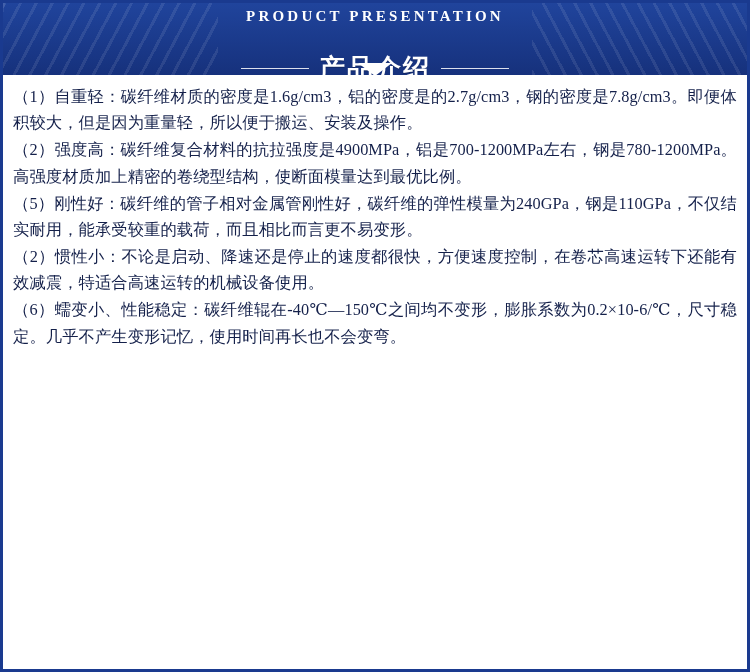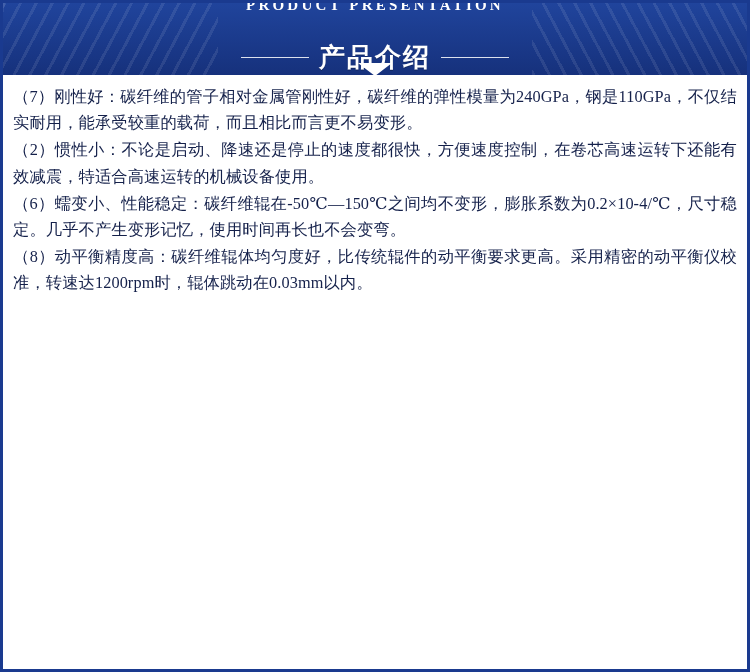--- a/index.html
+++ b/index.html
@@ -62,21 +62,21 @@
       transparent 3px,
       transparent 14px
     );
   }
   .header-inner {
     position: relative;
     height: 72px;
     display: flex;
     flex-direction: column;
     align-items: center;
-    justify-content: flex-end;
+    justify-content: space-between;
     padding-top: 5px;
     box-sizing: border-box;
     gap: 24px;
   }
   .title-en {
     color: #ffffff;
     font-family: "Liberation Serif", "DejaVu Serif", serif;
     font-size: 15px;
     font-weight: bold;
     letter-spacing: 3.2px;
@@ -146,19 +146,20 @@
       <div class="title-cn-wrap">
         <span class="rule left"></span>
         <span class="title-cn">产品介绍</span>
         <span class="rule right"></span>
       </div>
       <div class="arrow-down"></div>
     </div>
   </div>
 
   <div class="content">
-    <p class="para">（7）刚性好：碳纤维的管子相对金属管刚性好，碳纤维的弹性模量为240GPa，钢是110GPa，不仅结实耐用，能承受较重的载荷，而且相比而言更不易变形。</p>
+    <p class="para">（1）自重轻：碳纤维材质的密度是1.6g/cm3，铝的密度是的2.7g/cm3，钢的密度是7.8g/cm3。即便体积较大，但是因为重量轻，所以便于搬运、安装及操作。</p>
+    <p class="para">（2）强度高：碳纤维复合材料的抗拉强度是4900MPa，铝是700-1200MPa左右，钢是780-1200MPa。高强度材质加上精密的卷绕型结构，使断面模量达到最优比例。</p>
+    <p class="para">（5）刚性好：碳纤维的管子相对金属管刚性好，碳纤维的弹性模量为240GPa，钢是110GPa，不仅结实耐用，能承受较重的载荷，而且相比而言更不易变形。</p>
     <p class="para">（2）惯性小：不论是启动、降速还是停止的速度都很快，方便速度控制，在卷芯高速运转下还能有效减震，特适合高速运转的机械设备使用。</p>
-    <p class="para">（6）蠕变小、性能稳定：碳纤维辊在-50℃—150℃之间均不变形，膨胀系数为0.2×10-4/℃，尺寸稳定。几乎不产生变形记忆，使用时间再长也不会变弯。</p>
-    <p class="para">（8）动平衡精度高：碳纤维辊体均匀度好，比传统辊件的动平衡要求更高。采用精密的动平衡仪校准，转速达1200rpm时，辊体跳动在0.03mm以内。</p>
+    <p class="para">（6）蠕变小、性能稳定：碳纤维辊在-40℃—150℃之间均不变形，膨胀系数为0.2×10-6/℃，尺寸稳定。几乎不产生变形记忆，使用时间再长也不会变弯。</p>
   </div>
 
 </div>
 
 </body></html>

